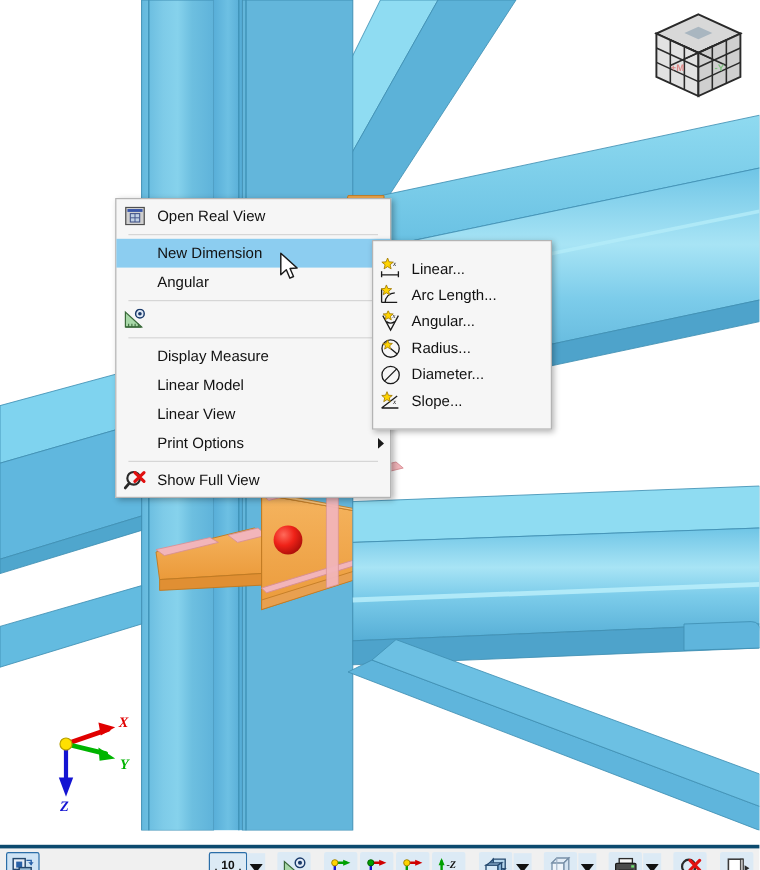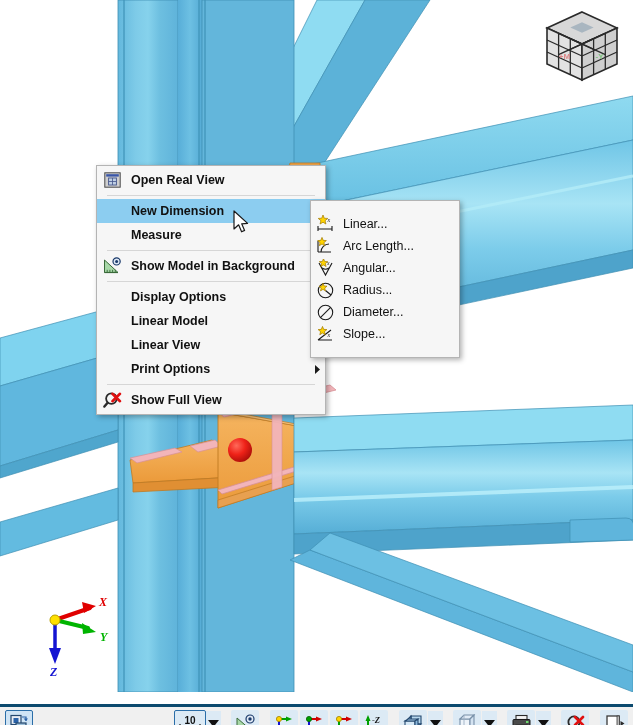--- a/index.html
+++ b/index.html
@@ -29,21 +29,21 @@
     box-shadow:2px 2px 5px rgba(0,0,0,0.30);
     padding:2px 0 2px 0;z-index:60;
   }
   .mi{
     position:relative;display:flex;align-items:center;height:24px;
     font-size:12.5px;color:#111;cursor:default;padding:0;
   }
   .mi .ico{
     width:30px;min-width:30px;height:22px;display:flex;align-items:center;justify-content:center;
   }
-  .mi .lbl{flex:1;padding-left:4px;white-space:nowrap;font-weight:bold;}
+  .mi .lbl{flex:1;padding-left:4px;white-space:nowrap;}
   .mi .arw{
     width:16px;min-width:16px;display:flex;align-items:center;justify-content:center;
     font-size:9px;color:#222;
   }
   .mi.sel{background:#8ccdf0;}
   .msep{height:1px;background:#d6d6d6;margin:3px 10px 3px 10px;}
 
   
   .submenu{
     position:absolute;left:310px;top:200px;width:148px;
@@ -278,48 +278,47 @@
         <span class="ico"></span>
         <span class="lbl">New Dimension</span>
         <span class="arw">
           <svg width="5" height="9" viewBox="0 0 5 9">
             <polygon points="0,0 5,4.5 0,9" fill="#1a1a1a"></polygon>
           </svg>
         </span>
       </div>
       <div class="mi">
         <span class="ico"></span>
-        <span class="lbl">Measure</span>
+        <span class="lbl">Angular</span>
         <span class="arw">
           <svg width="5" height="9" viewBox="0 0 5 9">
             <polygon points="0,0 5,4.5 0,9" fill="#1a1a1a"></polygon>
           </svg>
         </span>
       </div>
       <div class="msep"></div>
       <div class="mi">
         <span class="ico">
           <svg width="19" height="18" viewBox="0 0 19 18" xmlns="http://www.w3.org/2000/svg">
       <polygon points="1.5,15.5 15,15.5 1.5,3" fill="#a8d8a8" stroke="#3a6a3a" stroke-width="1"></polygon>
       <line x1="1.5" y1="15.5" x2="15" y2="15.5" stroke="#3a6a3a" stroke-width="1.2"></line>
       <line x1="4.2" y1="15.5" x2="4.2" y2="12.8" stroke="#3a6a3a" stroke-width="0.9"></line>
       <line x1="6.9" y1="15.5" x2="6.9" y2="12.8" stroke="#3a6a3a" stroke-width="0.9"></line>
       <line x1="9.6" y1="15.5" x2="9.6" y2="12.8" stroke="#3a6a3a" stroke-width="0.9"></line>
       <line x1="12.3" y1="15.5" x2="12.3" y2="12.8" stroke="#3a6a3a" stroke-width="0.9"></line>
       <circle cx="13.6" cy="4.4" r="3.6" fill="#dfe8f5" stroke="#1a3a6a" stroke-width="1.2"></circle>
       <circle cx="13.6" cy="4.4" r="1.5" fill="#1a3a6a"></circle>
     </svg>
         </span>
-        <span class="lbl">Show Model in Background</span>
         <span class="arw"></span>
       </div>
       <div class="msep"></div>
       <div class="mi">
         <span class="ico"></span>
-        <span class="lbl">Display Options</span>
+        <span class="lbl">Display Measure</span>
         <span class="arw">
           <svg width="5" height="9" viewBox="0 0 5 9">
             <polygon points="0,0 5,4.5 0,9" fill="#1a1a1a"></polygon>
           </svg>
         </span>
       </div>
       <div class="mi">
         <span class="ico"></span>
         <span class="lbl">Linear Model</span>
         <span class="arw">

